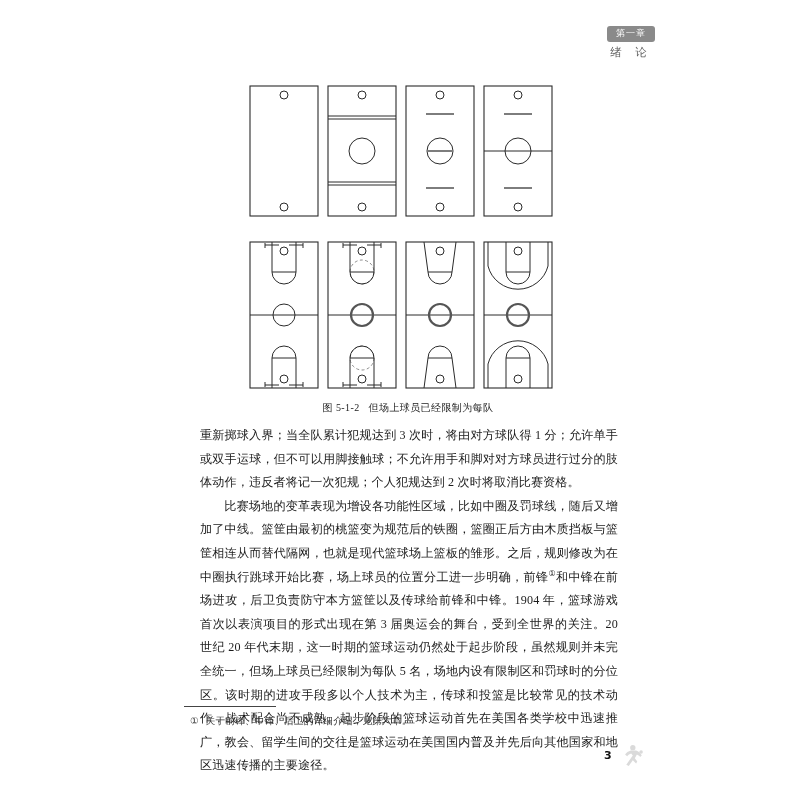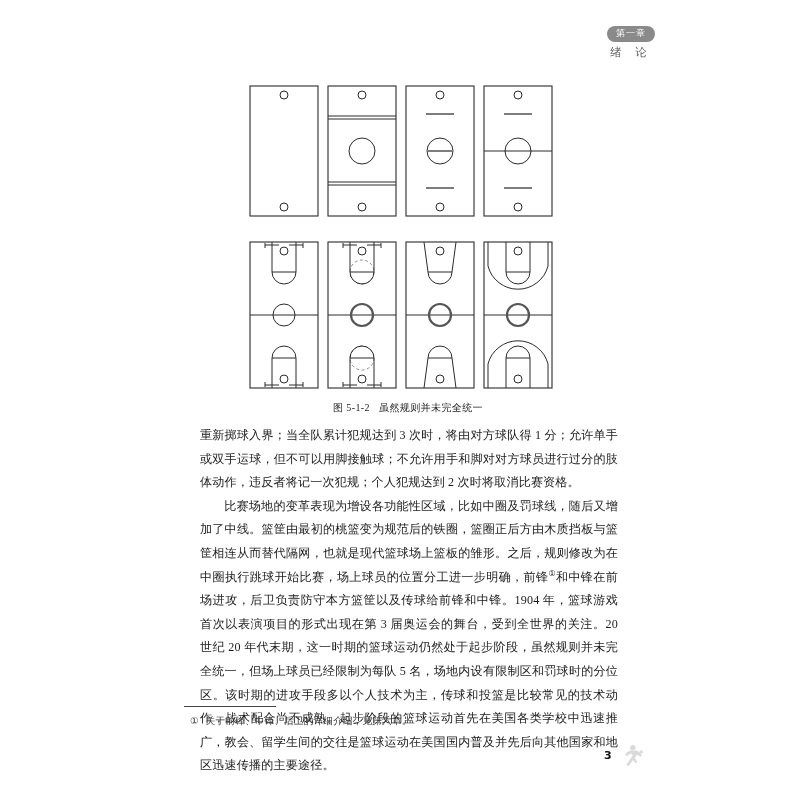--- a/index.html
+++ b/index.html
@@ -28,21 +28,21 @@
   .header-inner{
     position:absolute;
     left:566px; top:0;
     width:130px;
     text-align:center;
   }
   .chapter-badge{
     display:inline-block;
     background:#8a8a8a;
     color:#ffffff;
-    border-radius:8px;
+    border-radius:3px;
     font-size:9px;
     line-height:13px;
     padding:1px 9px 2px 9px;
     letter-spacing:1px;
     font-family:"DejaVu Sans","Liberation Sans",sans-serif;
   }
   .header-title{
     margin-top:3px;
     font-size:11.5px;
     color:#5f5f5f;
@@ -263,21 +263,21 @@
         <path class="ln" d="M258,158 L258,188 A12,12 0 0 0 282,188 L282,158"></path>
         <line class="ln" x1="258" y1="188" x2="282" y2="188"></line>
 
         <path class="ln" d="M240,304 L240,280 A31,31 0 0 1 300,280 L300,304"></path>
         <path class="ln" d="M258,304 L258,274 A12,12 0 0 1 282,274 L282,304"></path>
         <line class="ln" x1="258" y1="274" x2="282" y2="274"></line>
       </g>
     </svg>
 
     <div class="figure-caption">
-      <span class="cap-num">图 5-1-2</span><span>虽然规则并未完全统一</span>
+      <span class="cap-num">图 5-1-2</span><span>但场上球员已经限制为每队</span>
     </div>
   </div>
 
   <div class="body-text">
     <p>重新掷球入界；当全队累计犯规达到 3 次时，将由对方球队得 1 分；允许单手或双手运球，但不可以用脚接触球；不允许用手和脚对对方球员进行过分的肢体动作，违反者将记一次犯规；个人犯规达到 2 次时将取消比赛资格。</p>
     <p class="indent"><span>比赛场地的变革表现为增设各功能性区域，比如中圈及罚球线，随后又增加了中线。篮筐由最初的桃篮变为规范后的铁圈，篮圈正后方由木质挡板与篮筐相连从而替代隔网，也就是现代篮球场上篮板的雏形。之后，规则修改为在中圈执行跳球开始比赛，场上球员的位置分工进一步明确，前锋</span><span class="fn-ref">①</span><span>和中锋在前场进攻，后卫负责防守本方篮筐以及传球给前锋和中锋。1904 年，篮球游戏首次以表演项目的形式出现在第 3 届奥运会的舞台，受到全世界的关注。20 世纪 20 年代末期，这一时期的篮球运动仍然处于起步阶段，虽然规则并未完全统一，但场上球员已经限制为每队 5 名，场地内设有限制区和罚球时的分位区。该时期的进攻手段多以个人技术为主，传球和投篮是比较常见的技术动作，战术配合尚不成熟。起步阶段的篮球运动首先在美国各类学校中迅速推广，教会、留学生间的交往是篮球运动在美国国内普及并先后向其他国家和地区迅速传播的主要途径。</span></p>
   </div>
 
   <div class="footnote">
     <div class="footnote-rule"></div>

